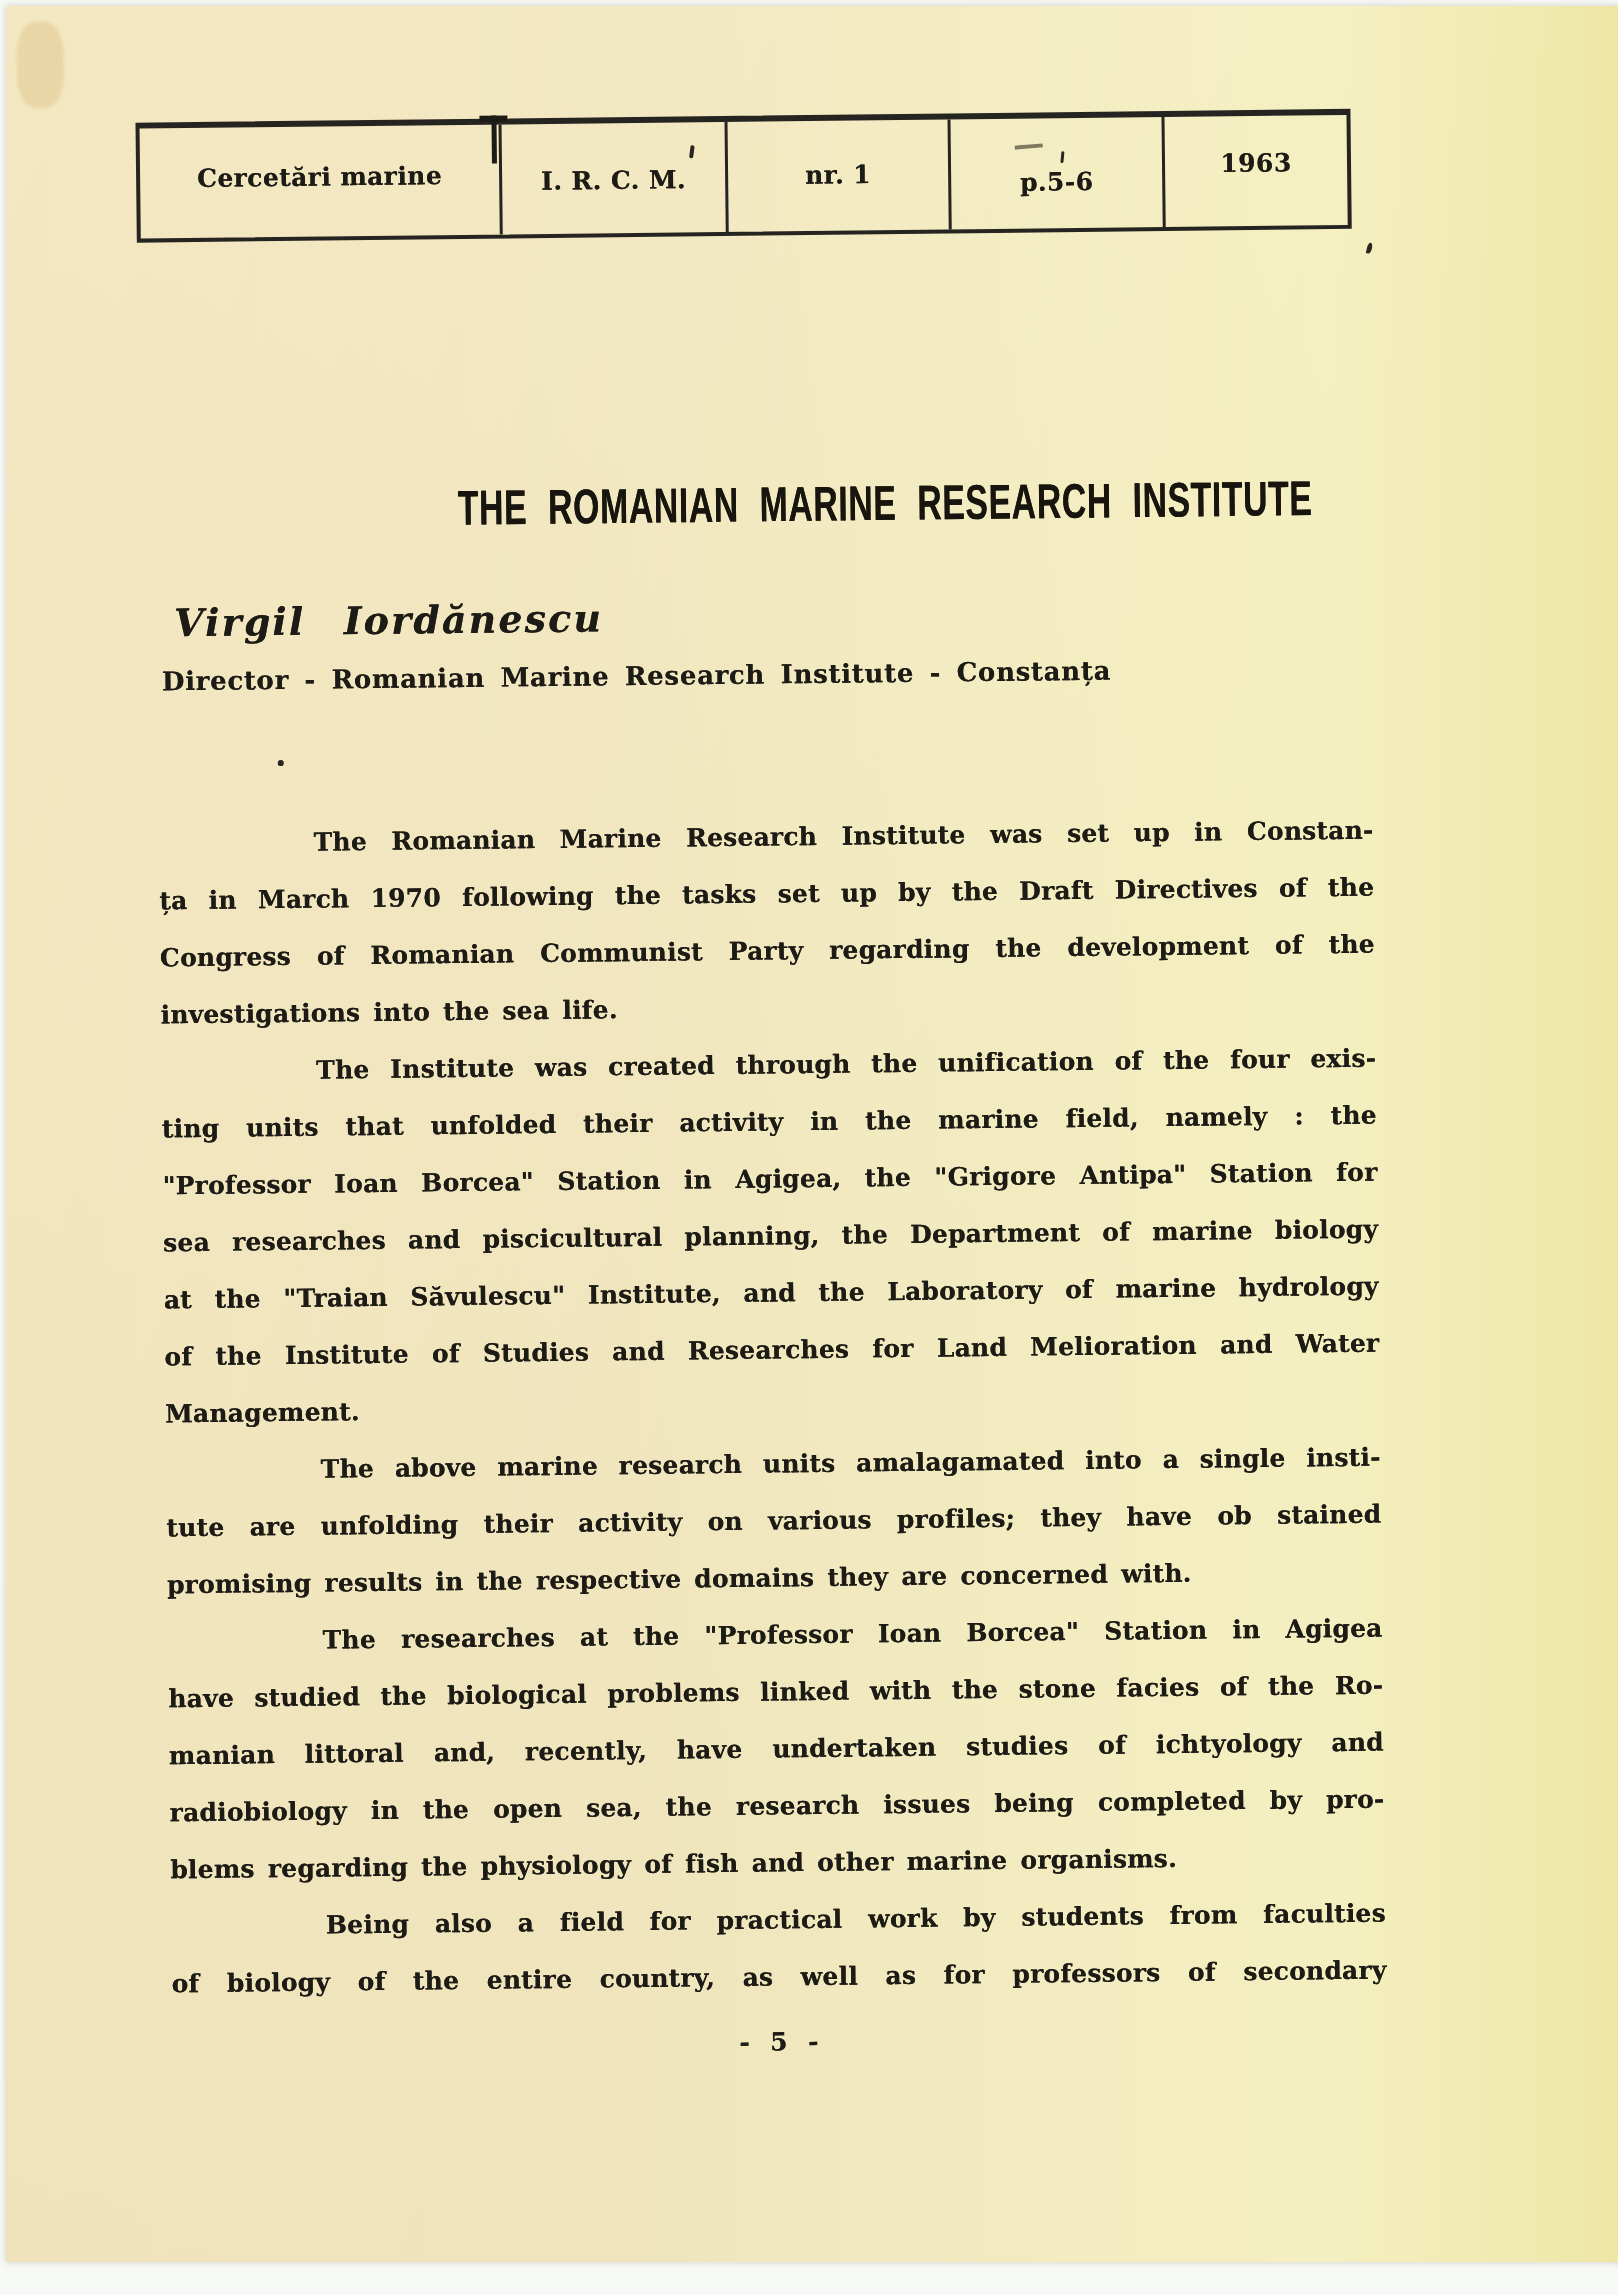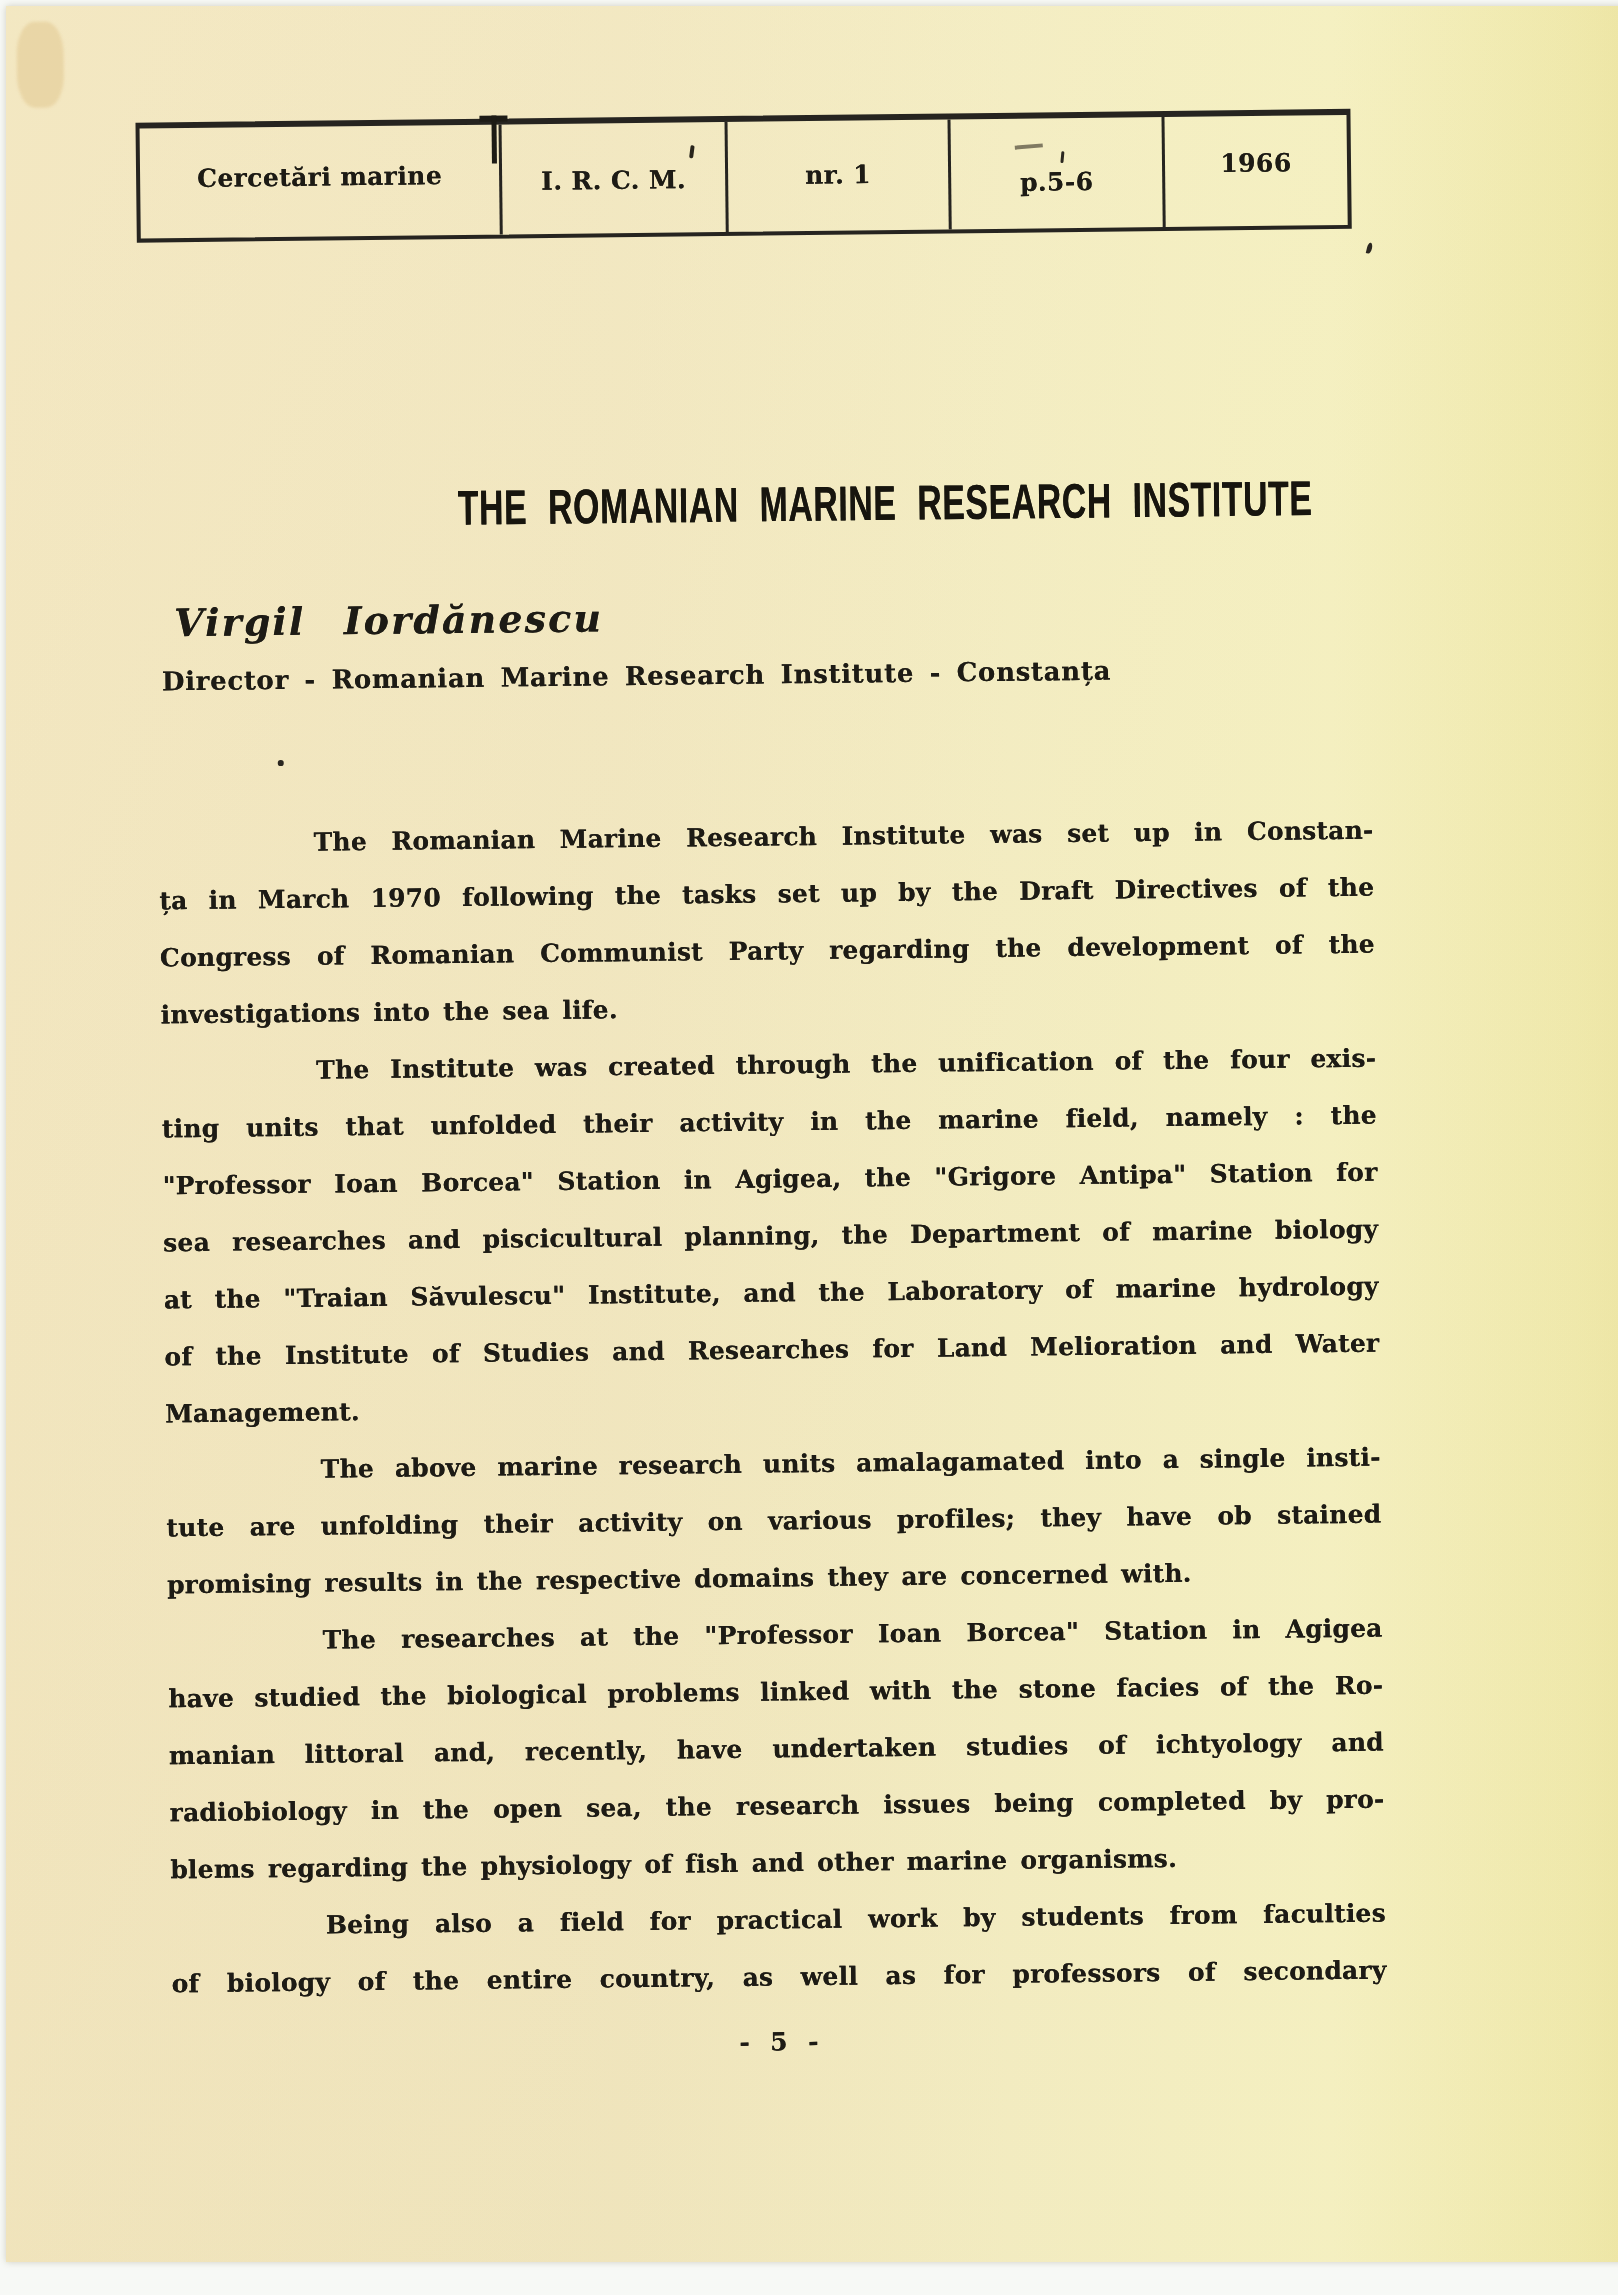--- a/index.html
+++ b/index.html
@@ -131,21 +131,21 @@
       <div class="ref-cell">
           <span>I. R. C. M.</span>
         </div>
       <div class="ref-cell">
           <span>nr. 1</span>
         </div>
       <div class="ref-cell">
           <span>p.5-6</span>
         </div>
       <div class="ref-cell">
-          <span>1966</span>
+          <span>1963</span>
         </div>
     </div>
 
     <div class="tick-h"></div>
     <div class="tick-v"></div>
     <div class="apos-1"></div>
     <div class="apos-2"></div>
     <div class="dash-mark"></div>
     <div class="dot-1"></div>
     <div class="comma-1"></div>

